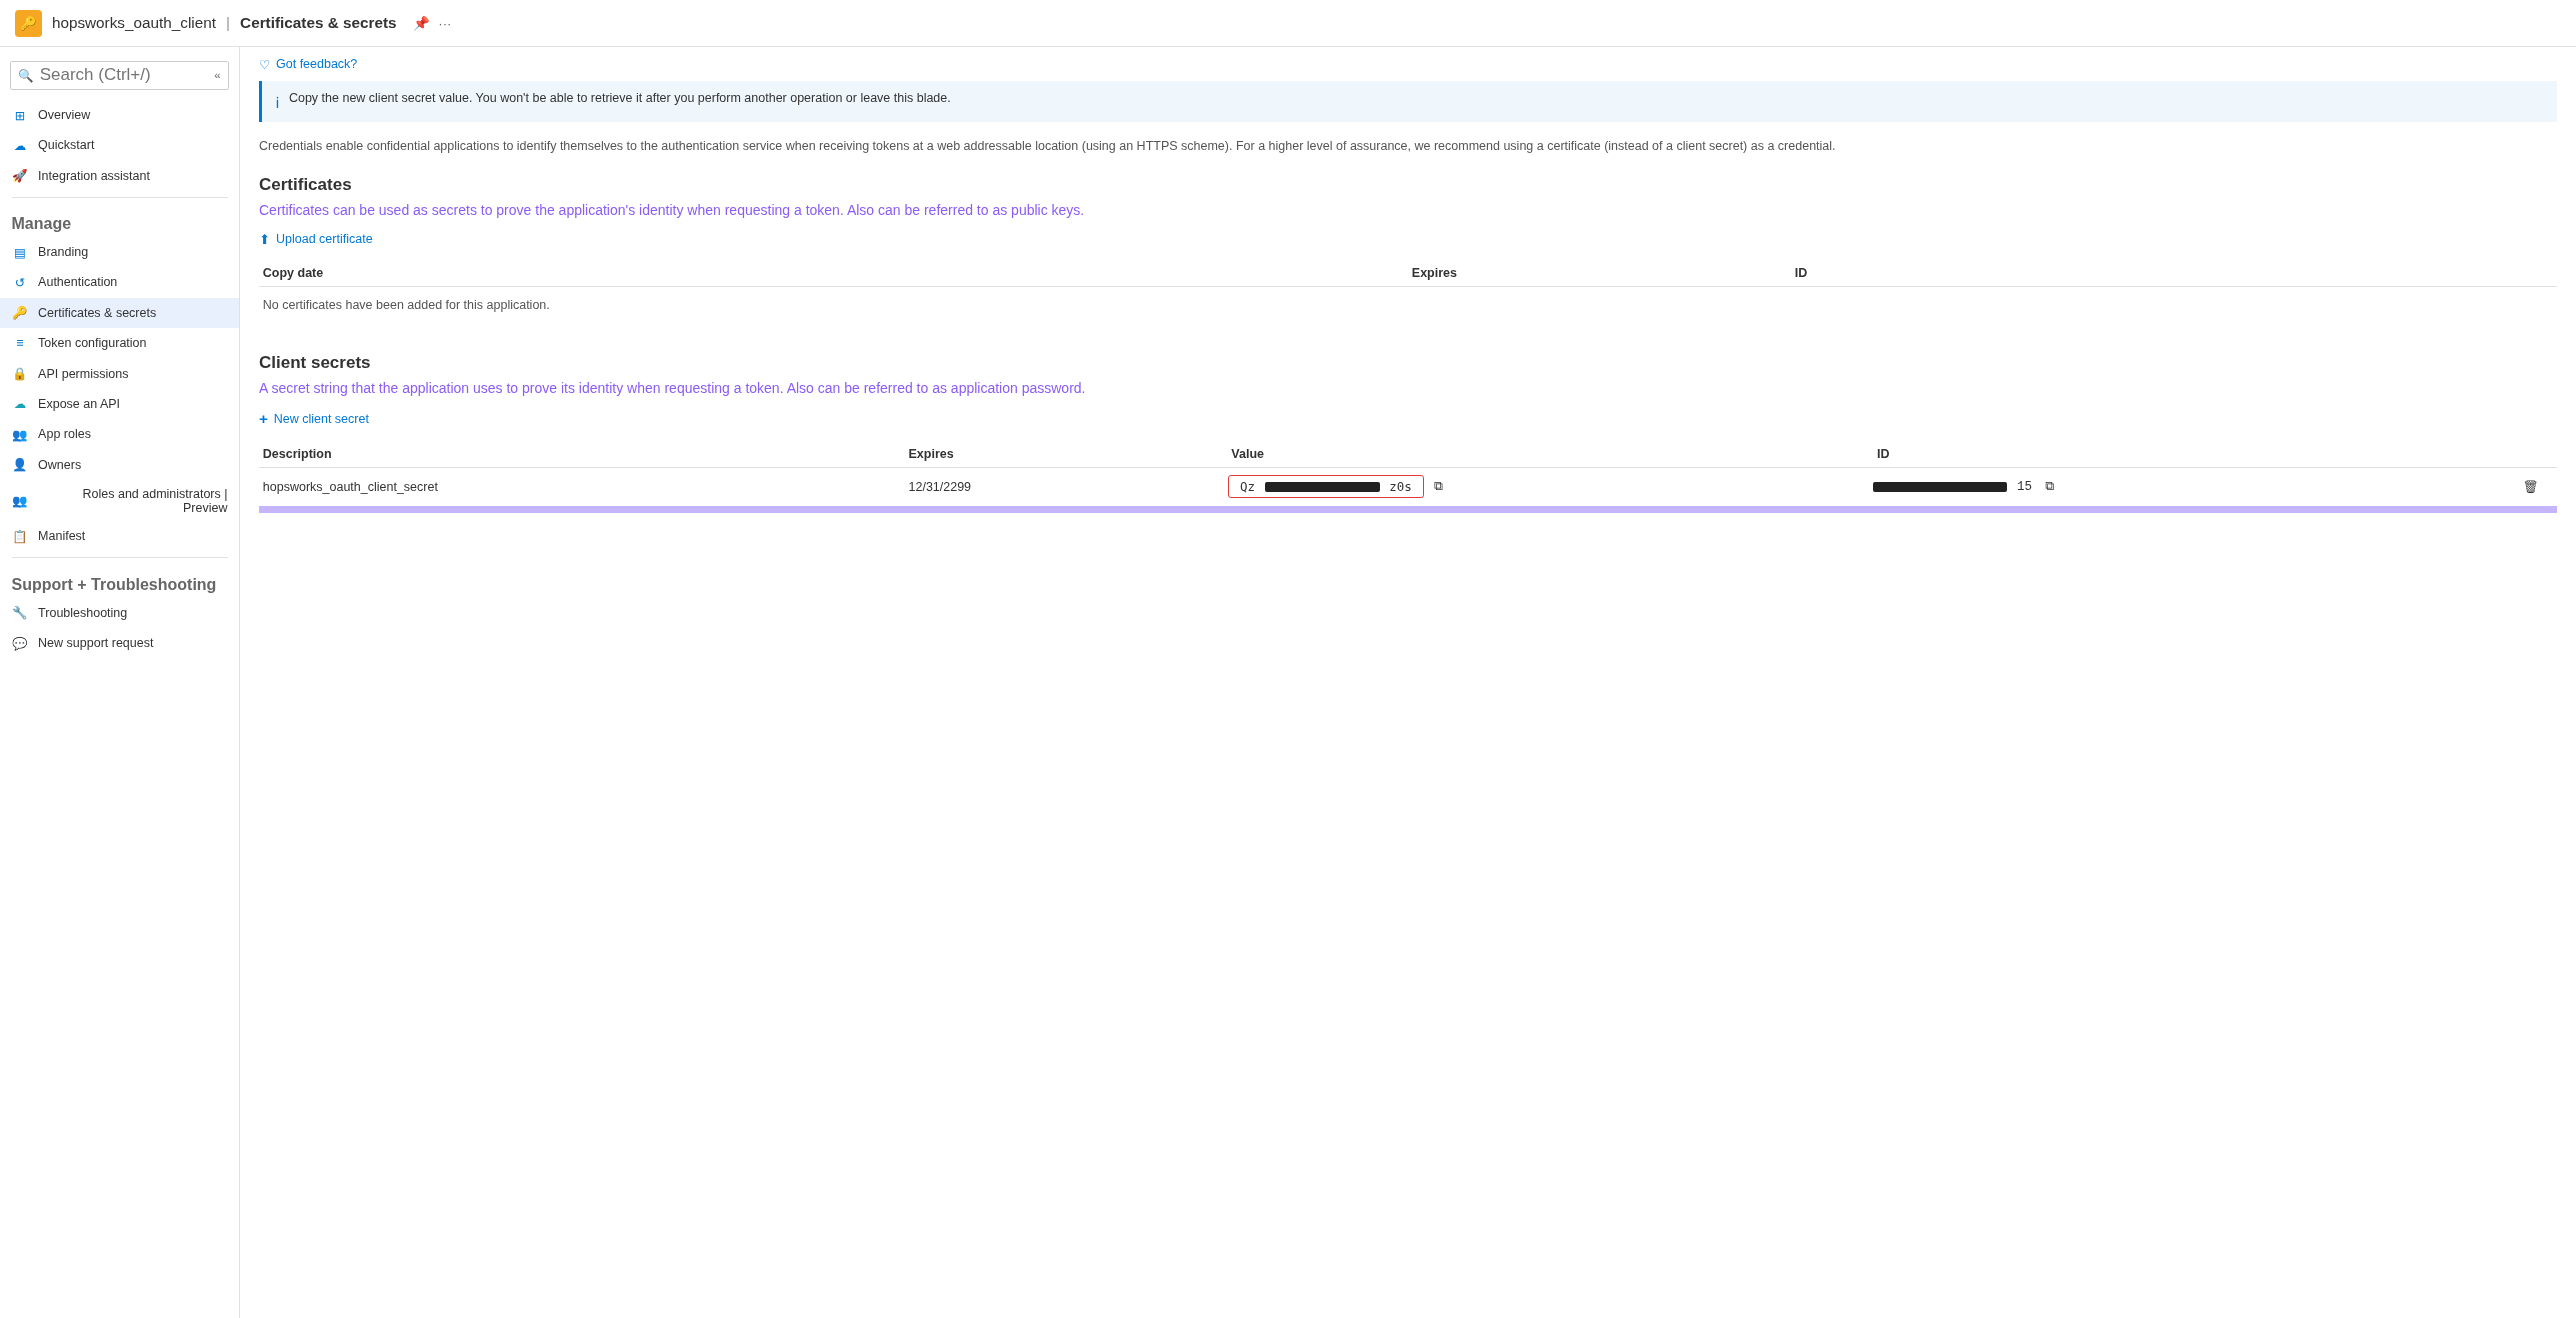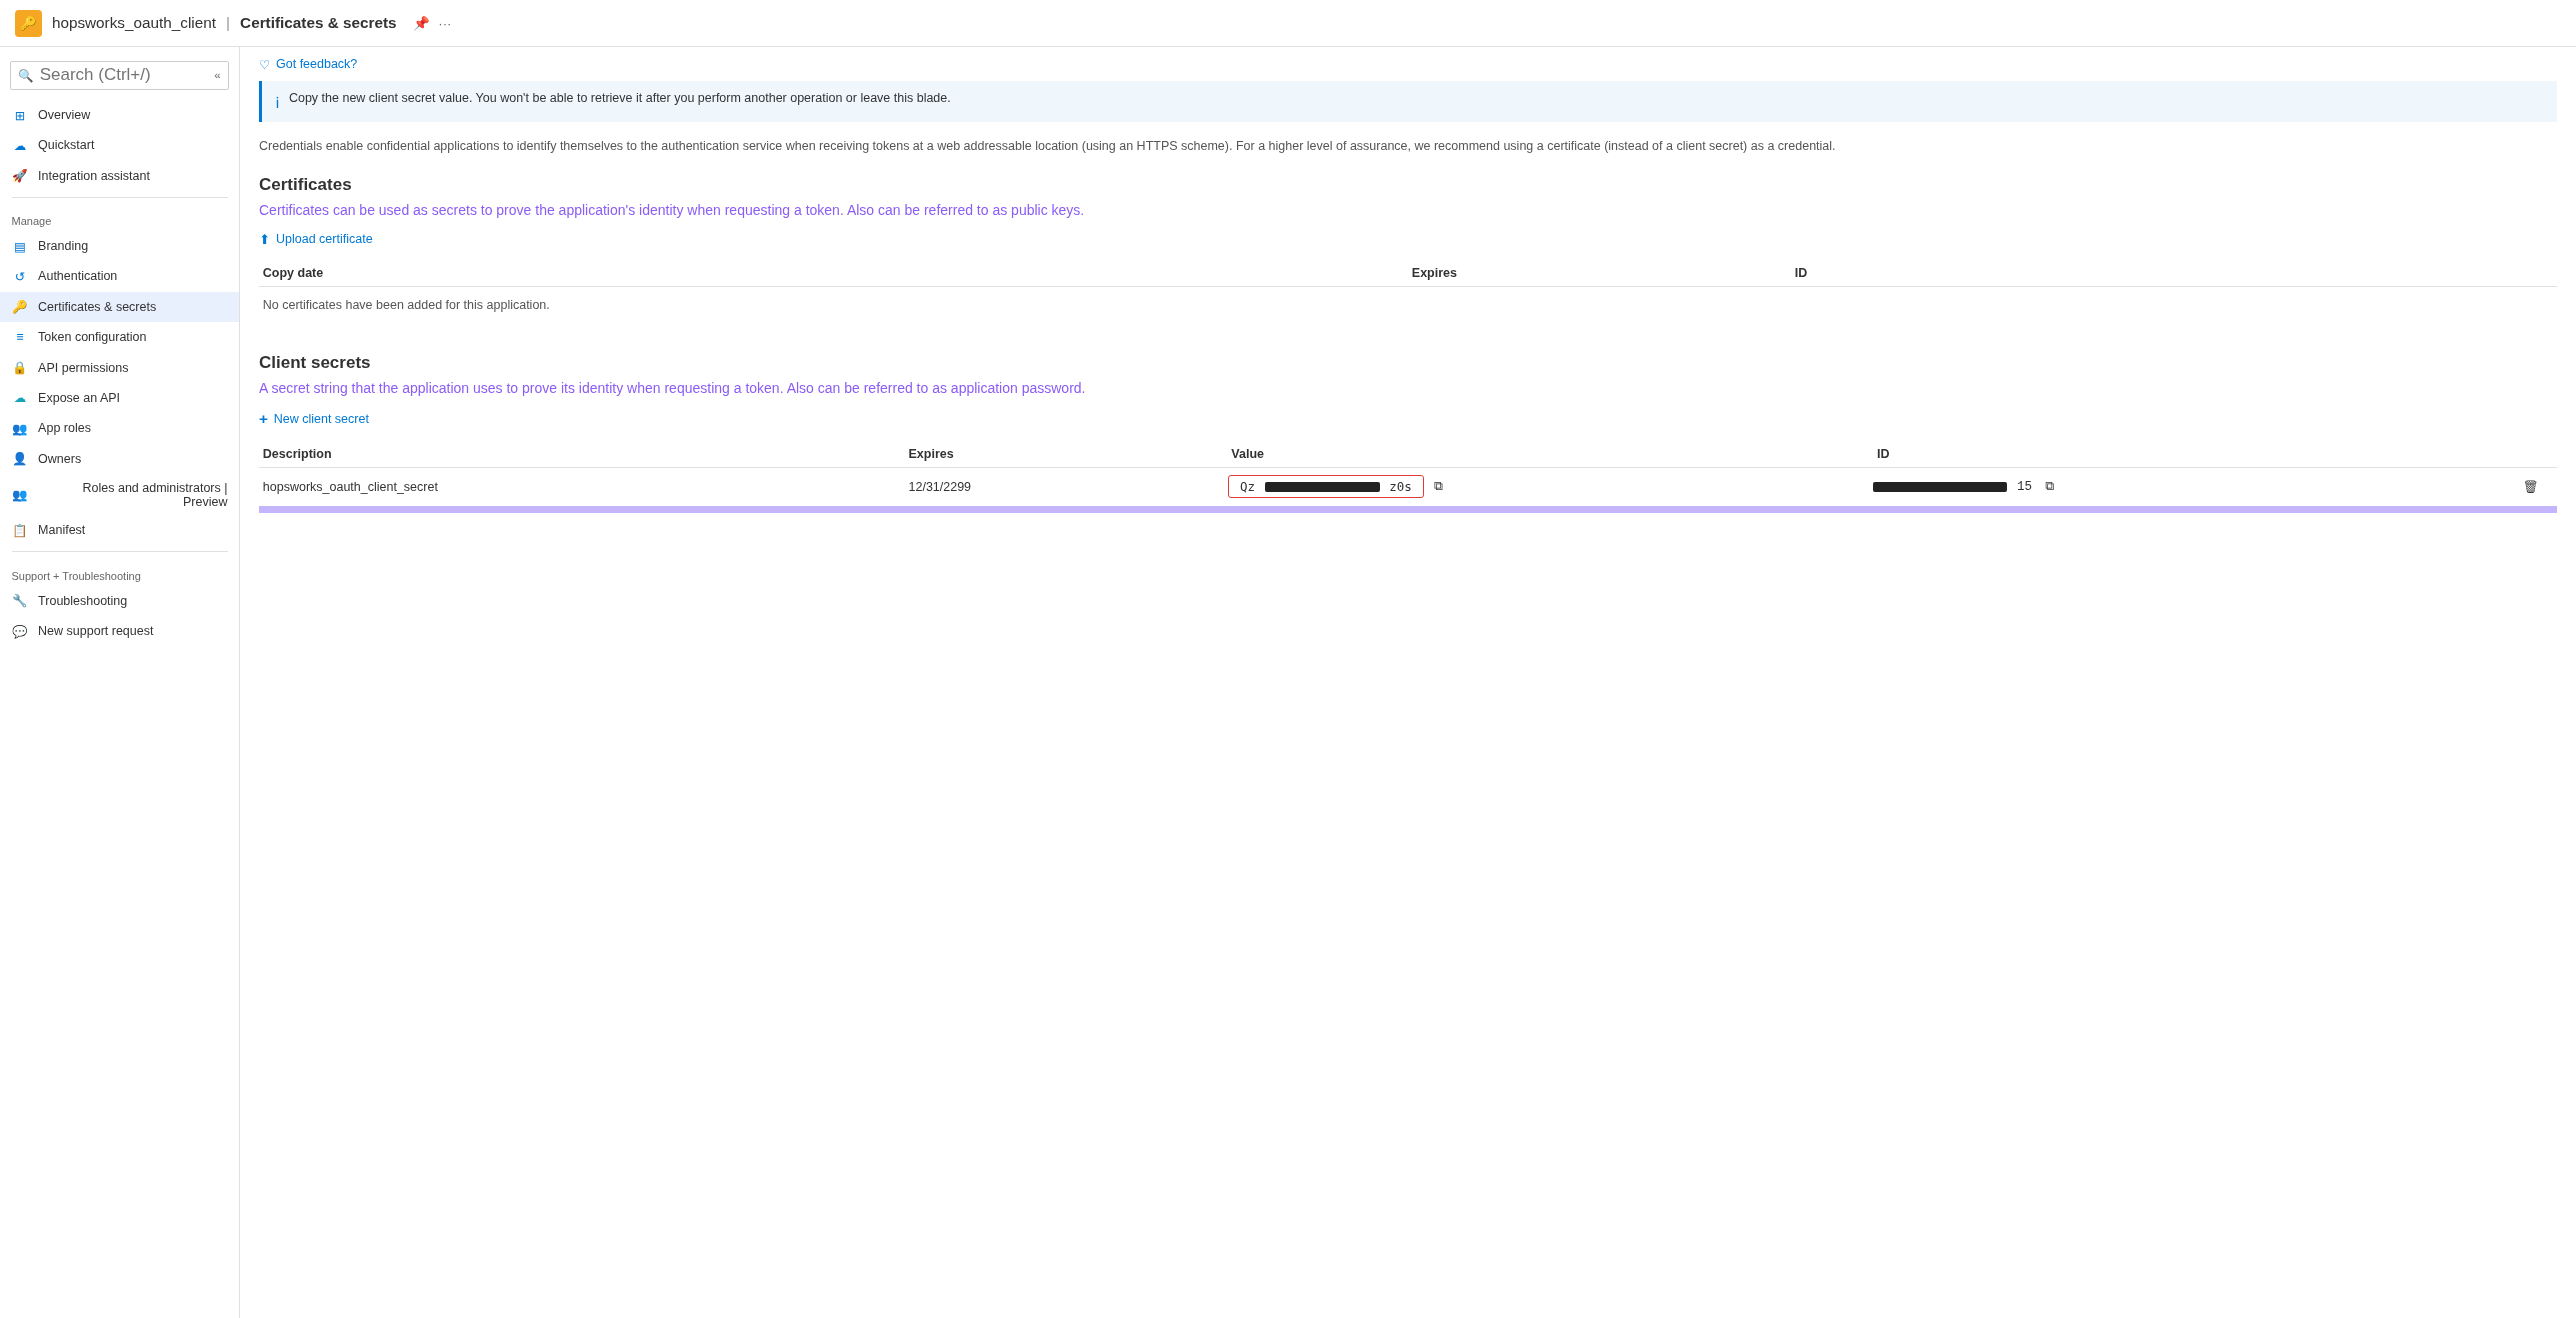--- a/index.html
+++ b/index.html
@@ -71,22 +71,22 @@
       gap: 9.6px;
       color: #333;
     }
     .sidebar-item.active { background: #e8f0fe; }
     .sidebar-item .icon {
       width: 17px; height: 17px; display: flex; align-items: center; justify-content: center; flex-shrink: 0;
     }
     .sidebar-item .label { font-size: 12.5px; text-align: right; }
     .sidebar-section-label {
       padding: 11.5px 11.5px 3.8px;
-      font-size: 11px;
-      font-weight: 400;
+      font-size: 16px;
+      font-weight: 700;
       color: #666;
       text-transform: none;
     }
     .sidebar-divider {
       border: none; border-top: 1px solid #e0e0e0; margin: 5.8px 11.5px;
     }
 
     
     .icon-overview { color: #0078d4; }
     .icon-quickstart { color: #0078d4; }

